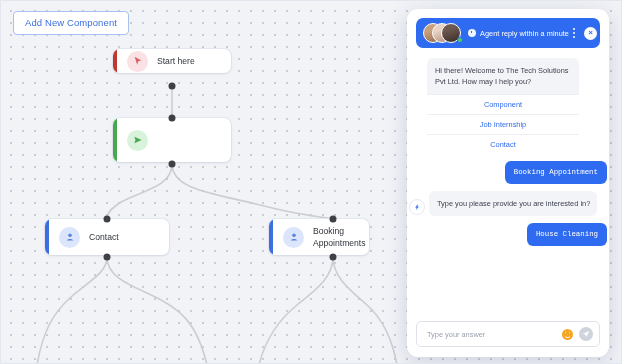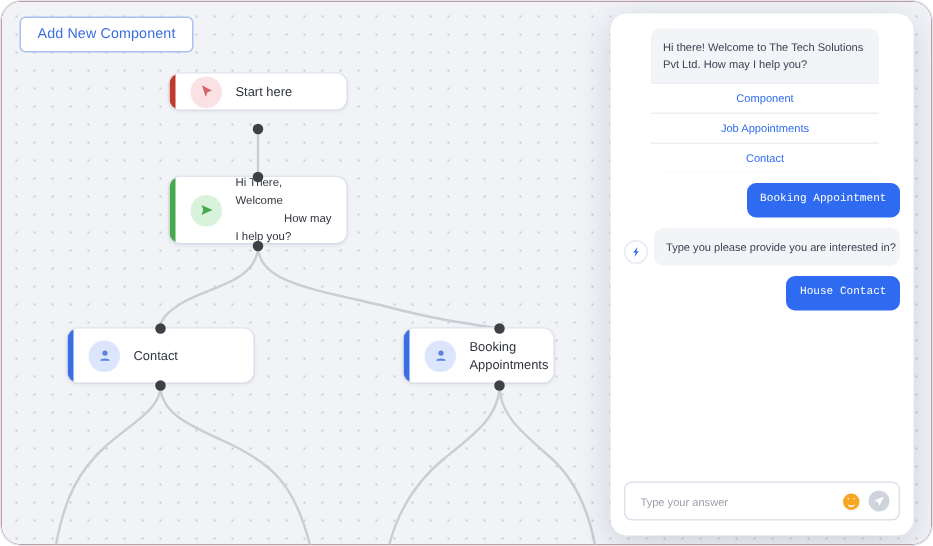--- a/index.html
+++ b/index.html
@@ -8,22 +8,22 @@
   }
   body {
     font-family: "Liberation Sans", sans-serif;
     -webkit-font-smoothing: antialiased;
   }
   #app {
     position: relative;
     width: 622px;
     height: 364px;
     overflow: hidden;
-    background: #7f1d1d;
-    border-radius: 14px;
+    background: #0369a1;
+    border-radius: 0;
     box-sizing: border-box;
     border: 1px solid #e3e6ee;
   }
   
   #canvas {
     position: absolute;
     inset: 0;
     background-color: #f1f3f7;
     background-image: radial-gradient(#c9ccd6 0.9px, transparent 0.9px);
     background-size: 12px 12px;
@@ -186,21 +186,21 @@
     border-radius: 50%;
     background: #ffffff;
     margin-left: 5px;
     flex: 0 0 13px;
     display: flex; align-items: center; justify-content: center;
     cursor: pointer;
   }
   .close-btn span { color: #2f6bf0; font-size: 8px; line-height: 1; font-weight: bold; }
   .chat-body {
     flex: 1 1 auto;
-    padding: 10px 9px 4px;
+    padding: 10px 2px 4px;
     overflow: hidden;
     position: relative;
   }
   .row { display: flex; align-items: flex-end; margin-bottom: 7px; }
   .row.right { justify-content: flex-end; font-family: Liberation Mono, monospace; }
   .bot-ava {
     width: 14px; height: 14px;
     border-radius: 50%;
     background: #ffffff;
     border: 1px solid #e6eaf4;
@@ -339,21 +339,20 @@
     </div>
     <div class="port" style="left:171px; top:85px;"></div>
 
     <div class="node node-welcome">
       <div class="bar"></div>
       <div class="badge">
         <svg width="10" height="10" viewBox="0 0 12 12">
             <path d="M1.6,2 L10.4,6 L1.6,10 L3,6 Z" fill="#49a84d"></path>
           </svg>
       </div>
-      <div class="label"><span>Hi There, Welcome</span><span class="ln2">How may</span><span>I help you?</span></div>
     </div>
     <div class="port" style="left:171px; top:117px;"></div>
     <div class="port" style="left:171px; top:163px;"></div>
 
     <div class="node node-contact">
       <div class="bar"></div>
       <div class="badge">
         <svg width="10" height="10" viewBox="0 0 12 12">
             <circle cx="6" cy="4" r="2.1" fill="#5b82e0"></circle>
             <path d="M2.2,10.2 C2.2,7.7 9.8,7.7 9.8,10.2 Z" fill="#5b82e0"></path>
@@ -373,29 +372,47 @@
           </svg>
       </div>
       <div class="label">Booking Appointments</div>
     </div>
     <div class="port" style="left:332px; top:218px;"></div>
     <div class="port" style="left:332px; top:256px;"></div>
   </div>
 
   <div id="chat">
 
+    <div class="chat-header">
+      <div class="avatars">
+        <div class="av av1"></div>
+        <div class="av av2"></div>
+        <div class="av av3"></div>
+        <div class="online-dot"></div>
+      </div>
+      <div class="hdr-info"></div>
+      <div class="hdr-text">Agent reply within a minute</div>
+      <div class="kebab">
+          <i></i>
+          <i></i>
+          <i></i>
+        </div>
+      <div class="close-btn">
+          <span>×</span>
+        </div>
+    </div>
 
     <div class="chat-body">
 
       <div class="row">
         <div class="bot-card" style="margin-left:18px;">
           <div class="bot-text">Hi there! Welcome to The Tech Solutions Pvt Ltd. How may I help you?</div>
           <div class="opt-list">
             <div class="opt">Component</div>
-            <div class="opt">Job Appointments</div>
+            <div class="opt">Job Internship</div>
             <div class="opt">Contact</div>
           </div>
         </div>
       </div>
 
       <div class="row right">
         <div class="user-bubble">Booking Appointment</div>
       </div>
 
       <div class="row">
@@ -404,21 +421,21 @@
               <path d="M7.6,1 L3.2,6.6 L5.6,6.6 L4.4,11 L8.8,5.2 L6.4,5.2 Z" fill="#2f6bf0"></path>
             </svg>
         </div>
         <div class="bot-plain">
           <span class="seg1">Type you please provide you are interested in?</span>
 
         </div>
       </div>
 
       <div class="row right">
-        <div class="user-bubble">House Contact</div>
+        <div class="user-bubble">House Cleaning</div>
       </div>
     </div>
 
     <div class="chat-footer">
       <div class="input-wrap">
         <input type="text" placeholder="Type your answer" style="">
         <div class="emoji-btn"></div>
         <div class="send-btn">
           <svg width="8" height="8" viewBox="0 0 12 12">
               <path d="M11,1.4 L1.2,5.6 L4.9,6.9 L6.4,10.6 Z" fill="#ffffff"></path>

